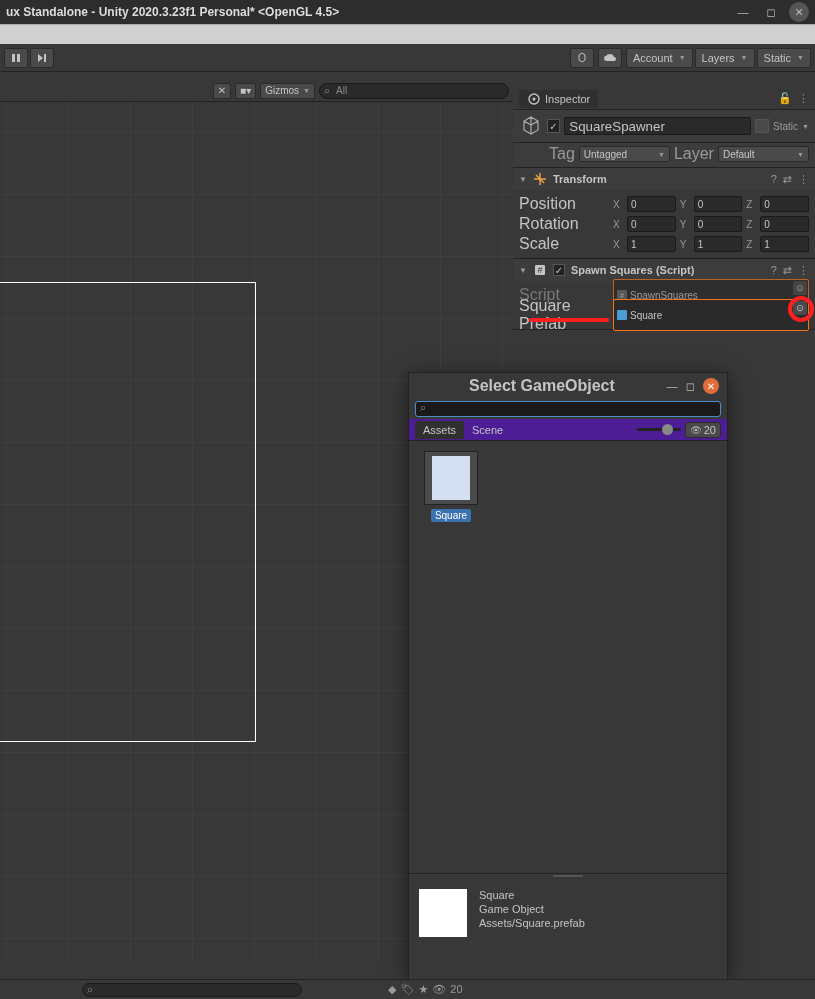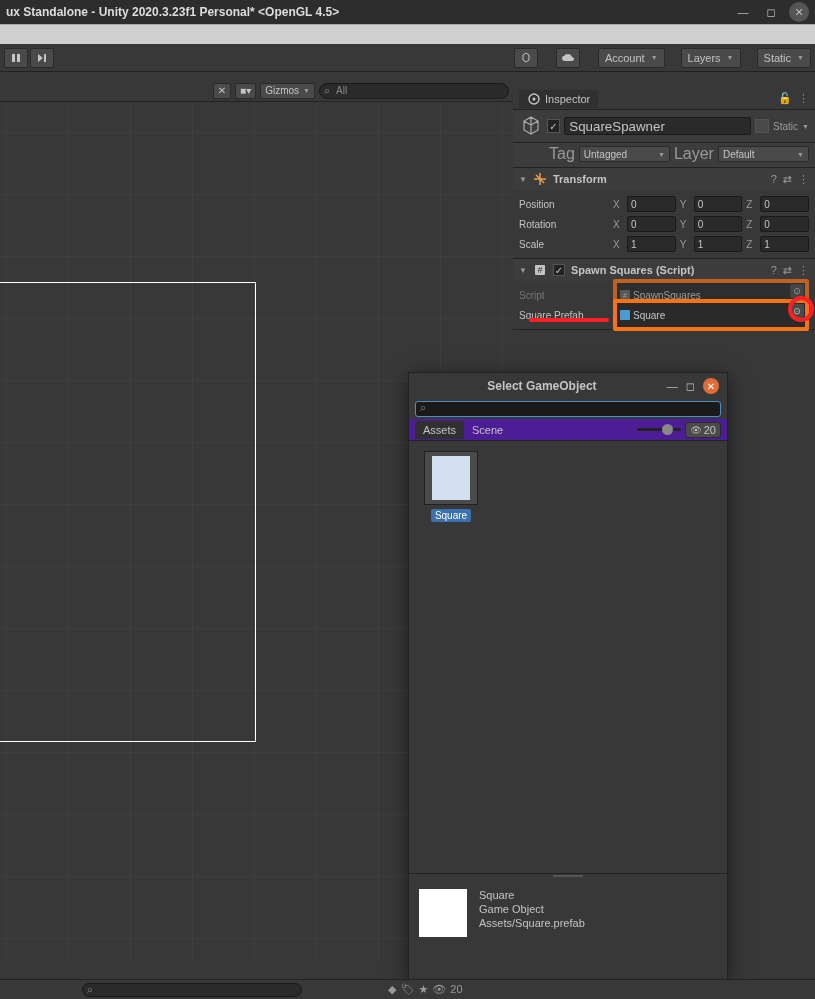--- a/index.html
+++ b/index.html
@@ -12,21 +12,21 @@
 .winbtn { width: 20px; height: 20px; display: flex; align-items: center; justify-content: center; color: #bbb; border-radius: 50%; }
 .winbtn.close { background: #555; }
 
 
 .gapbar { background: #d0d0d0; height: 20px; border-top: 1px solid #aaa; }
 
 
 .toptoolbar { background: #383838; height: 28px; display: flex; align-items: center; padding: 0 4px; border-bottom: 1px solid #222; }
 .ttbtn { background: #4a4a4a; border: 1px solid #2a2a2a; height: 20px; min-width: 24px; display: flex; align-items: center; justify-content: center; margin-right: 2px; border-radius: 2px; color: #c4c4c4; }
 .ttbtn.play { background: #4a4a4a; }
-.topright { margin-left: auto; display: flex; gap: 16px; align-items: center; }
+.topright { margin-left: auto; display: flex; gap: 2px; align-items: center; }
 .dropdown { background: #4a4a4a; border: 1px solid #2a2a2a; height: 20px; padding: 0 6px; display: flex; align-items: center; gap: 6px; border-radius: 2px; }
 .dd-arrow { font-size: 7px; color: #999; }
 
 
 .inspector { position: absolute; top: 88px; right: 0; width: 302px; background: #383838; }
 .insp-tab { background: #383838; border-bottom: 1px solid #222; display: flex; align-items: center; height: 22px; padding: 0 6px; }
 .insp-tab .tablabel { display: flex; align-items: center; gap: 4px; background: #303030; padding: 2px 8px; border-radius: 3px 3px 0 0; }
 .insp-tab .tabright { margin-left: auto; display: flex; gap: 6px; }
 .tabicon { width: 14px; height: 14px; }
 
@@ -43,25 +43,25 @@
 .small-dd { background: #4a4a4a; border: 1px solid #2a2a2a; height: 16px; padding: 0 4px; display: flex; align-items: center; gap: 4px; border-radius: 2px; font-size: 10px; }
 
 
 .component { border-bottom: 1px solid #222; }
 .comp-header { background: #3c3c3c; height: 22px; display: flex; align-items: center; padding: 0 6px; gap: 6px; }
 .comp-header .fold { font-size: 8px; color: #999; }
 .comp-header .compname { flex: 1; font-weight: bold; font-size: 11px; }
 .comp-header .compicons { display: flex; gap: 6px; color: #999; }
 .comp-body { background: #383838; padding: 4px 6px; }
 .prop-row { display: flex; align-items: center; height: 20px; gap: 4px; }
-.prop-label { width: 90px; font-size: 10px; color: #c4c4c4; }
+.prop-label { width: 90px; font-size: 16px; color: #c4c4c4; }
 .prop-label.dim { color: #777; }
 .axis-label { font-size: 10px; color: #999; width: 10px; }
 .num-input { flex: 1; background: #2a2a2a; border: 1px solid #1a1a1a; color: #c4c4c4; height: 16px; padding: 0 3px; border-radius: 2px; font-size: 10px; min-width: 0; }
-.obj-field { flex: 1; background: #2a2a2a; border: 4px solid #f97316; color: #c4c4c4; height: 32px; padding: 0 3px; border-radius: 2px; font-size: 10px; display: flex; align-items: center; gap: 3px; position: relative; }
+.obj-field { flex: 1; background: #2a2a2a; border: 1px solid #f97316; color: #c4c4c4; height: 32px; padding: 0 3px; border-radius: 2px; font-size: 10px; display: flex; align-items: center; gap: 3px; position: relative; }
 .obj-field .picker { position: absolute; right: 1px; top: 1px; width: 14px; height: 14px; background: #4a4a4a; border-radius: 2px; display: flex; align-items: center; justify-content: center; font-size: 9px; }
 .prefab-icon { width: 10px; height: 10px; background: #4b9cd3; border-radius: 1px; }
 .script-icon { width: 10px; height: 10px; background: #666; display: flex; align-items: center; justify-content: center; font-size: 7px; }
 
 .add-component-btn { background: #4a4a4a; border: 1px solid #2a2a2a; height: 22px; margin: 14px 30px; display: flex; align-items: center; justify-content: center; border-radius: 3px; }
 
 
 .red-underline { position: absolute; height: 4px; background: #ff2020; border-radius: 3px; }
 .red-circle { position: absolute; width: 26px; height: 26px; border: 4px solid #ff2020; border-radius: 50%; }
 
@@ -80,21 +80,21 @@
 
 .statusbar { position: absolute; bottom: 0; left: 0; right: 0; height: 20px; background: #383838; border-top: 1px solid #222; display: flex; align-items: center; padding: 0 6px; gap: 6px; }
 .status-search { width: 220px; background: #2a2a2a; border: 1px solid #1a1a1a; height: 14px; border-radius: 7px; padding: 0 16px; position: relative; }
 .status-search::before { content: "⌕"; position: absolute; left: 4px; top: -1px; color: #888; }
 .sb-left { width: 70px; }
 .sb-icons { display: flex; gap: 4px; color: #999; margin-left: 80px; }
 
 
 .popup { position: absolute; top: 372px; left: 408px; width: 320px; height: 608px; background: #383838; border: 1px solid #222; box-shadow: 0 4px 20px rgba(0,0,0,0.5); display: flex; flex-direction: column; }
 .popup-title { height: 26px; display: flex; align-items: center; padding: 0 8px; background: #383838; }
-.popup-title .ptitle { flex: 1; text-align: center; font-weight: bold; font-size: 12px; }
+.popup-title .ptitle { flex: 1; text-align: center; font-weight: bold; font-size: 16px; }
 .popup-title .pbtns { display: flex; gap: 8px; align-items: center; }
 .popup-title .pclose { width: 16px; height: 16px; background: #e06c3a; border-radius: 50%; display: flex; align-items: center; justify-content: center; color: #fff; font-size: 10px; }
 .popup-search { margin: 2px 6px; background: #1a1a1a; border: 1px solid #4b8dc9; height: 16px; border-radius: 3px; padding: 0 16px; position: relative; }
 .popup-search::before { content: "⌕"; position: absolute; left: 4px; top: -1px; color: #888; }
 .popup-tabs { display: flex; align-items: center; border-bottom: 1px solid #222; height: 22px; padding: 0 6px; background: #4c1d95; }
 .ptab { padding: 3px 8px; font-size: 11px; color: #c4c4c4; }
 .ptab.active { background: #303030; border-radius: 3px 3px 0 0; }
 .pslider { margin-left: auto; display: flex; align-items: center; gap: 4px; }
 .pslider .track { width: 44px; height: 3px; background: #222; position: relative; border-radius: 2px; }
 .pslider .thumb { position: absolute; right: 8px; top: -4px; width: 11px; height: 11px; background: #888; border-radius: 50%; }

